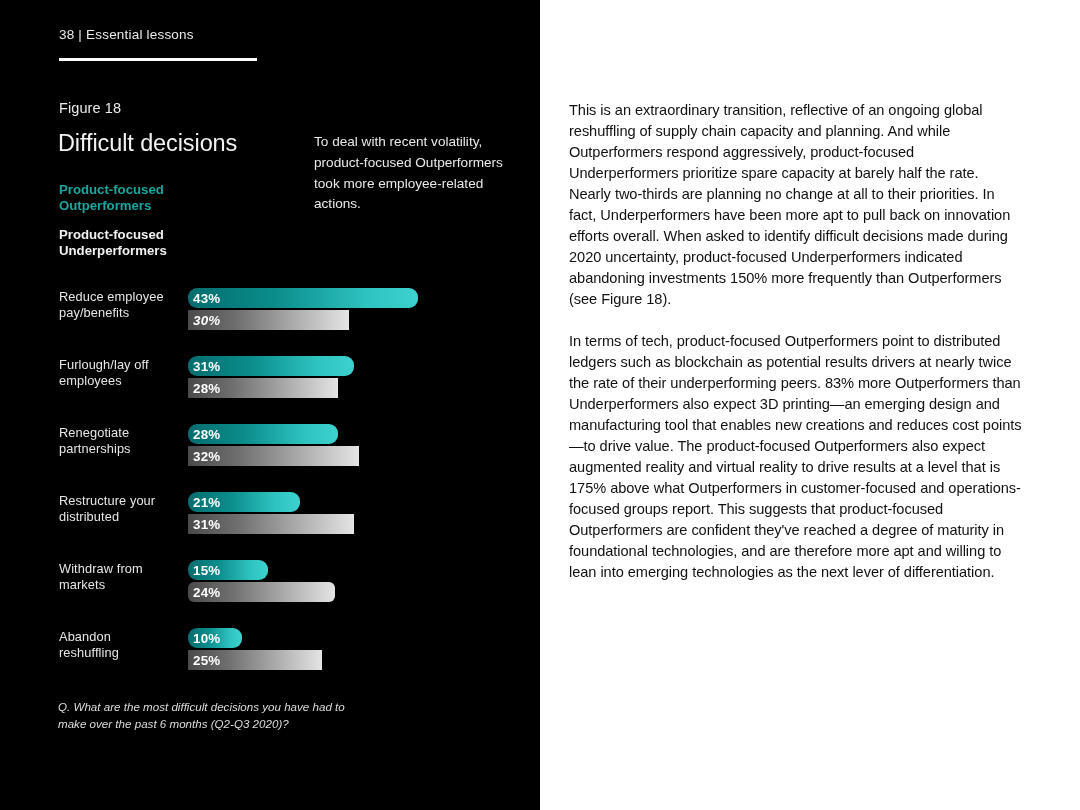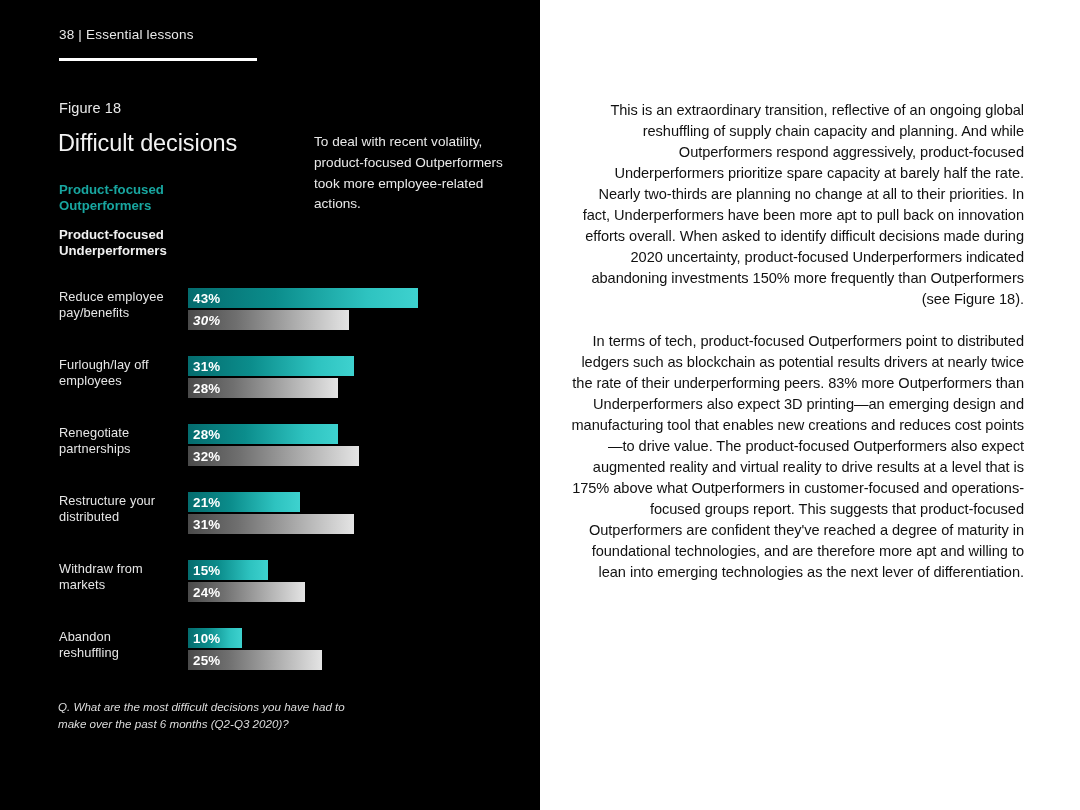--- a/index.html
+++ b/index.html
@@ -116,20 +116,21 @@
   }
   .bar {
     position: relative;
     height: 20px;
     margin-bottom: 2px;
     display: flex;
     align-items: center;
   }
   .bar.teal {
     background: linear-gradient(to right, #046c6e 0%, #0b8d8c 38%, #2ec3c0 78%, #3ed2cf 100%);
+    border-radius: 9px;
   }
   .bar.gray {
     background: linear-gradient(to right, #4a4a4a 0%, #6f6f6f 30%, #b6b6b6 72%, #e4e4e4 100%);
   }
   .bar-value {
     color: #ffffff;
     font-size: 13.4px;
     font-weight: bold;
     padding-left: 5px;
     letter-spacing: 0.2px;
@@ -151,21 +152,20 @@
     width: 540px;
     height: 810px;
     background: #ffffff;
     flex: 0 0 540px;
   }
   .body-copy {
     position: absolute;
     left: 29px;
     top: 100px;
     width: 455px;
-    text-align: right;
   }
   .body-paragraph {
     color: #111111;
     font-size: 14.6px;
     line-height: 21.0px;
     margin: 0 0 21px 0;
     letter-spacing: -0.05px;
   }
 </style>
 </head>
@@ -261,21 +261,21 @@
 
       <div class="bar-group">
         <div class="bar-group-label">
           <span>Withdraw from</span><br>
           <span>markets</span>
         </div>
         <div class="bars">
           <div class="bar teal" style="width: 80.25px;">
             <span class="bar-value">15%</span>
           </div>
-          <div class="bar gray" style="width: 117px;">
+          <div class="bar gray" style="width: 147px; border-radius: 6px;">
             <span class="bar-value">24%</span>
           </div>
         </div>
       </div>
 
       <div class="bar-group">
         <div class="bar-group-label">
           <span>Abandon</span><br>
           <span>reshuffling</span>
         </div>

